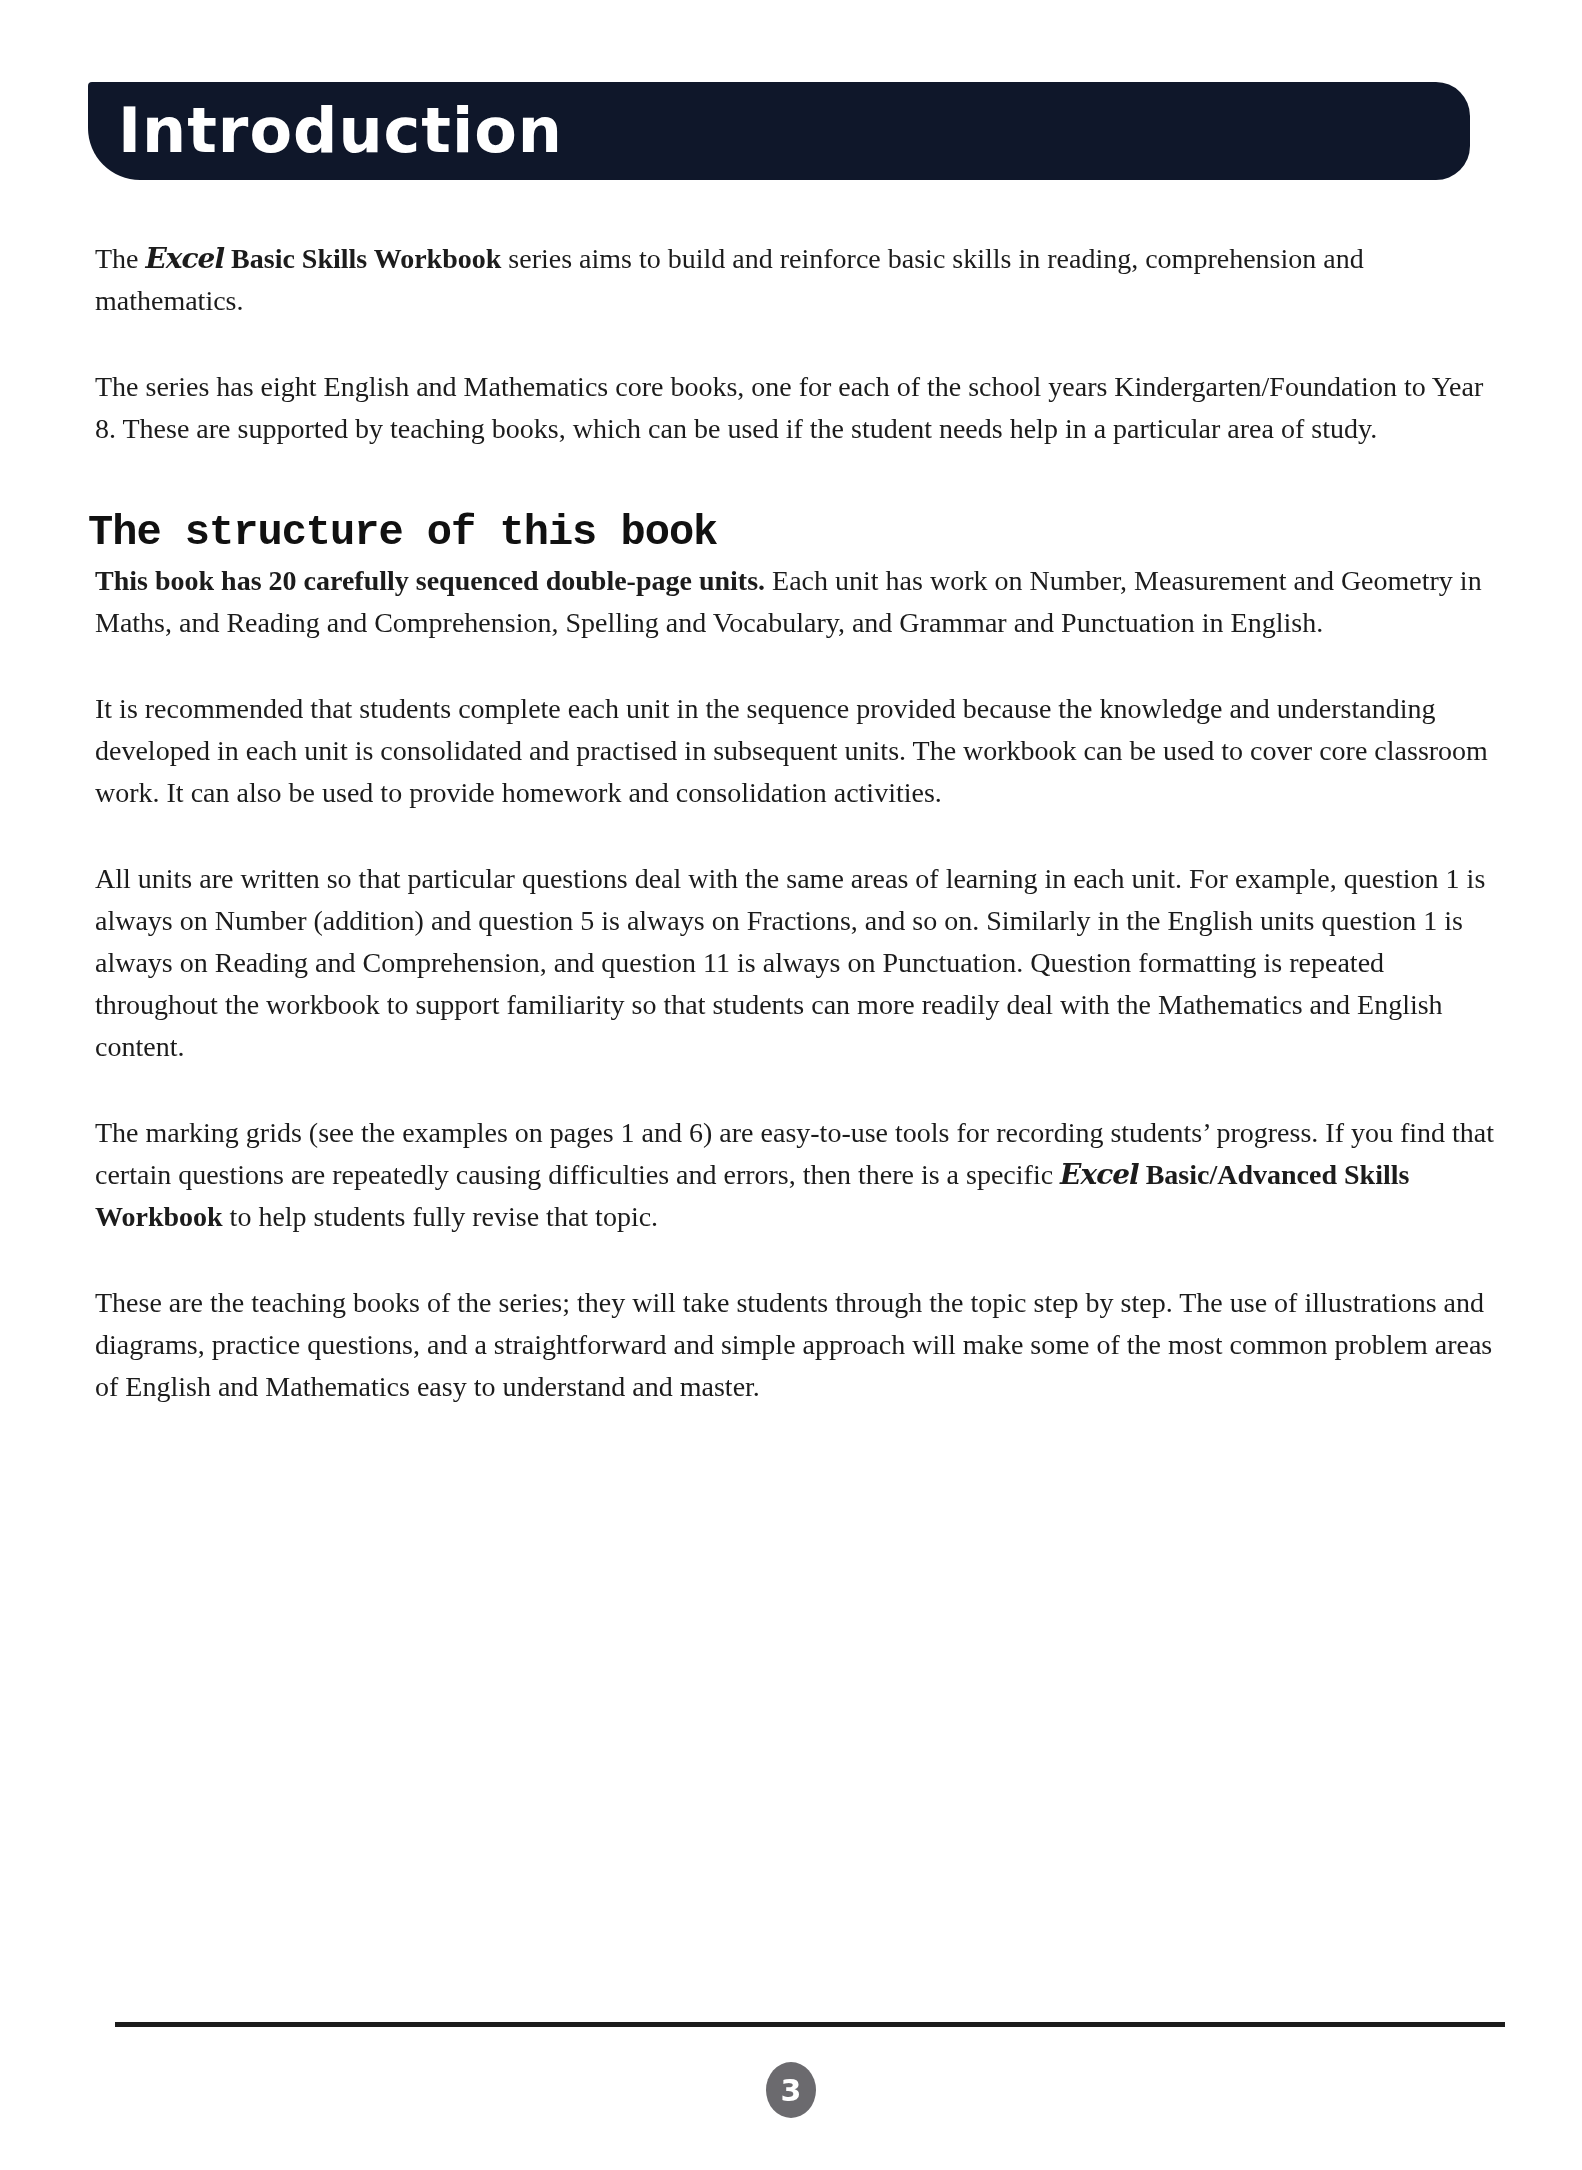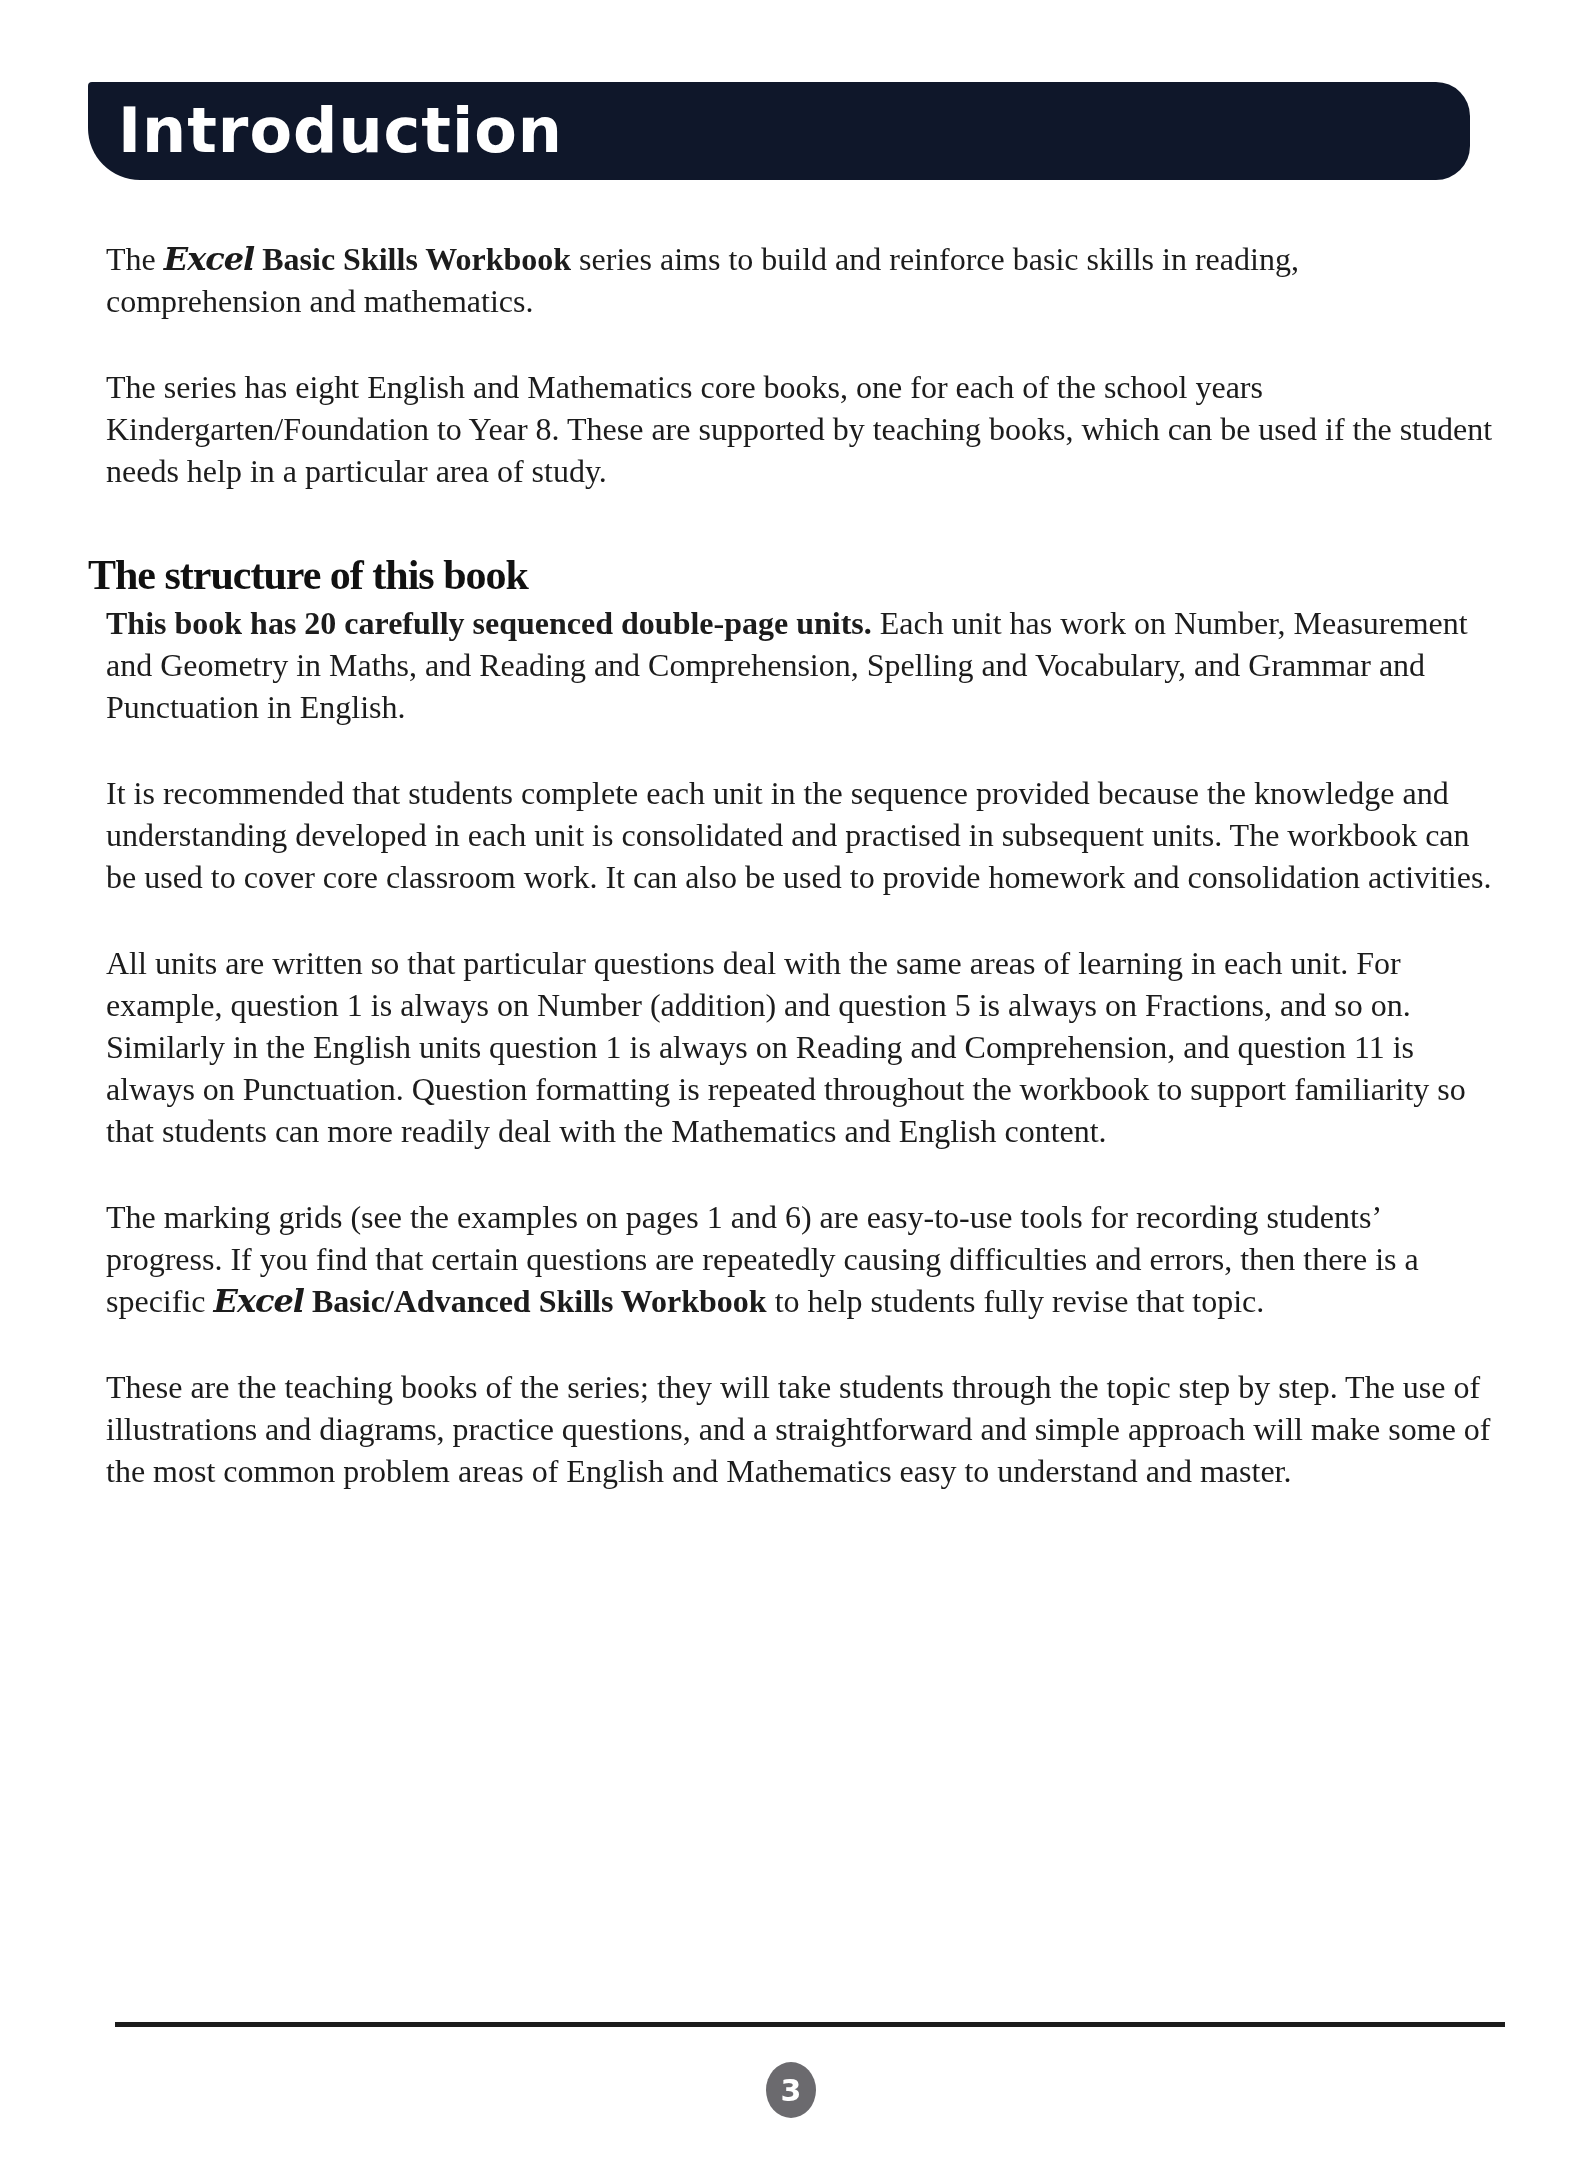--- a/index.html
+++ b/index.html
@@ -35,26 +35,26 @@
     line-height: 1;
   }
   .content {
     position: absolute;
     left: 88px;
     top: 180px;
     width: 1410px;
     padding-top: 58px;
   }
   .content p {
-    font-size: 32px;
+    font-size: 28px;
     line-height: 42px;
-    margin: 0 0 44px 18px;
+    margin: 0 0 44px 7px;
   }
   .section-heading {
-    font-family: Liberation Serif, serif;
+    font-family: Liberation Mono, monospace;
     font-weight: bold;
     font-size: 42px;
     letter-spacing: -1px;
     color: #111111;
     margin: 58px 0 2px 0;
     line-height: 1.2;
   }
   .b { font-weight: bold; }
   .logo-excel {
     font-family: "DejaVu Serif", serif;

